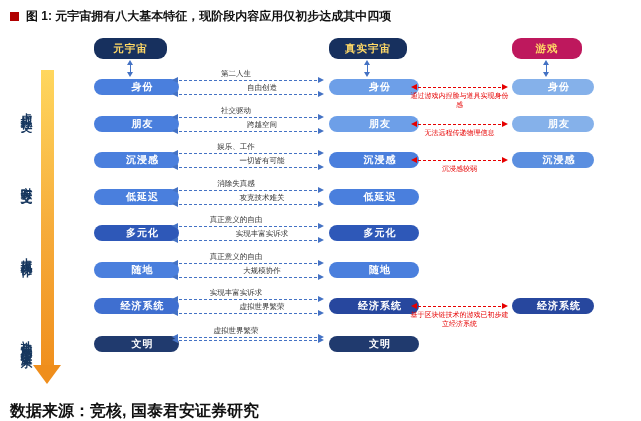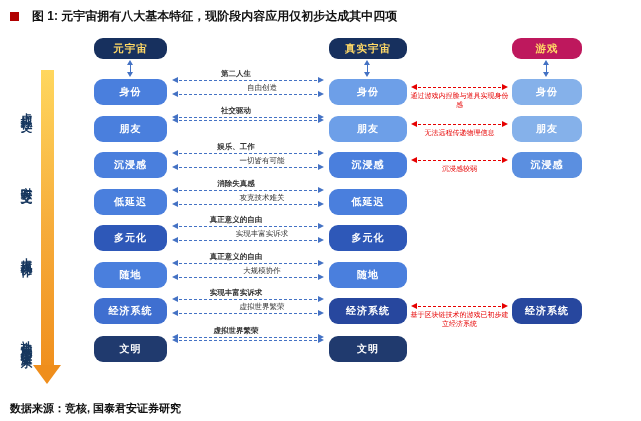--- a/index.html
+++ b/index.html
@@ -1,20 +1,20 @@
 <!DOCTYPE html>
 <html><head>
 <meta charset="utf-8">
 <style>
   html,body{margin:0;padding:0;background:#fff;}
   .canvas{position:relative;width:641px;height:421px;background:#ffffff;overflow:hidden;
           font-family:"Liberation Sans","DejaVu Sans",sans-serif;}
 
   
-  .title-row{position:absolute;top:8px;left:10px;display:flex;align-items:center;gap:13px;}
+  .title-row{position:absolute;top:8px;left:10px;display:flex;align-items:center;gap:7px;}
   .tsq{width:9px;height:9px;background:#b00000;flex:0 0 auto;}
   .ttext{font-size:12px;font-weight:bold;color:#111;white-space:nowrap;}
 
   
   .col-header{position:absolute;top:38px;height:21px;border-radius:9px;
               display:flex;align-items:center;justify-content:center;
               font-size:10.5px;font-weight:bold;letter-spacing:1px;}
   .h1{left:94px;width:73px;}
   .h2{left:329px;width:78px;}
   .h3{left:512px;width:70px;}
@@ -23,31 +23,31 @@
   .vconn{position:absolute;top:60px;width:7px;height:17px;}
   .v1{left:127px;}.v2{left:364px;}.v3{left:543px;}
   .vconn::before{content:"";position:absolute;top:0;left:0;
     border-left:3.5px solid transparent;border-right:3.5px solid transparent;border-bottom:5px solid #4472c4;}
   .vconn::after{content:"";position:absolute;bottom:0;left:0;
     border-left:3.5px solid transparent;border-right:3.5px solid transparent;border-top:5px solid #4472c4;}
   .vconn .stem{position:absolute;left:2.75px;top:4px;bottom:4px;width:1.5px;background:#4472c4;}
 
   
   .row{position:absolute;left:0;width:641px;height:0;}
-  .box{position:absolute;top:0;height:26px;border-radius:9px;color:#fff;
+  .box{position:absolute;top:0;height:16px;border-radius:9px;color:#fff;
        display:flex;align-items:center;justify-content:center;
-       font-size:10px;font-weight:600;letter-spacing:1px;white-space:nowrap;}
+       font-size:10px;font-weight:600;letter-spacing:1px;white-space:nowrap;padding-left:12px;}
   .b1{left:94px;width:73px;}
   .b2{left:329px;width:78px;}
   .b3{left:512px;width:70px;}
 
   
   .gap1{position:absolute;left:171px;width:154px;top:-10px;}
   .glabel{font-size:7.5px;line-height:9px;color:#333;text-align:center;white-space:nowrap;}
-  .gl1{transform:translateX(-12px);font-weight:bold;}
+  .gl1{transform:translateX(-12px);}
   .gl2{transform:translateX(14px);}
   .darrow{position:relative;height:0;border-top:1px dashed #4472c4;margin:2px 8px;}
   .darrow::before{content:"";position:absolute;left:-7px;top:-4px;
     border-top:3.5px solid transparent;border-bottom:3.5px solid transparent;border-right:6.5px solid #4472c4;}
   .darrow::after{content:"";position:absolute;right:-7px;top:-4px;
     border-top:3.5px solid transparent;border-bottom:3.5px solid transparent;border-left:6.5px solid #4472c4;}
   .darrow.red{border-top-color:#e60000;}
   .darrow.red::before{border-right-color:#e60000;}
   .darrow.red::after{border-left-color:#e60000;}
 
@@ -62,21 +62,21 @@
   .c0{top:79px;height:58px;}
   .c1c{top:152px;height:58px;}
   .c2c{top:225px;height:58px;}
   .c3c{top:285px;height:110px;}
   .sbar{position:absolute;left:41px;top:70px;width:13px;height:296px;
         background:linear-gradient(180deg,#ffd75e 0%,#f6ab3a 55%,#f0901e 100%);}
   .shead{position:absolute;left:33px;top:365px;width:0;height:0;
          border-left:14px solid transparent;border-right:14px solid transparent;border-top:19px solid #ef8e1c;}
 
   
-  .source{position:absolute;left:10px;top:401px;font-size:11px;font-weight:bold;color:#111;white-space:nowrap;}
+  .source{position:absolute;left:10px;top:401px;font-size:16px;font-weight:bold;color:#111;white-space:nowrap;}
 </style>
 </head>
 <body>
 
 <div class="canvas">
 
   <div class="title-row">
     <span class="tsq"></span>
     <span class="ttext"><span>图 1:</span> <span>元宇宙拥有八大基本特征，现阶段内容应用仅初步达成其中四项</span></span>
   </div>
@@ -124,20 +124,21 @@
       <div class="rnote">通过游戏内捏脸与道具实现身份感</div>
     </div>
     <div class="box b3" style="background-color: rgb(133, 177, 234);">身份</div>
   </div>
 
   <div class="row" style="top:116px">
     <div class="box b1" style="background-color: rgb(74, 127, 221);">朋友</div>
     <div class="gap1">
       <div class="glabel gl1">社交驱动</div>
       <div class="darrow"></div>
+      <div class="glabel gl2">跨越空间</div>
       <div class="darrow"></div>
     </div>
     <div class="box b2" style="background-color: rgb(109, 159, 232);">朋友</div>
     <div class="gap2">
       <div class="darrow red"></div>
       <div class="rnote">无法远程传递物理信息</div>
     </div>
     <div class="box b3" style="background-color: rgb(133, 177, 234);">朋友</div>
   </div>
 

